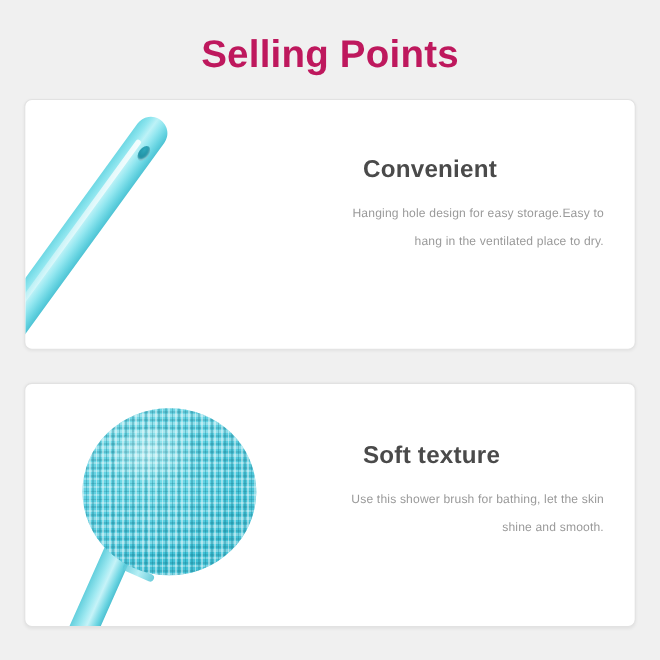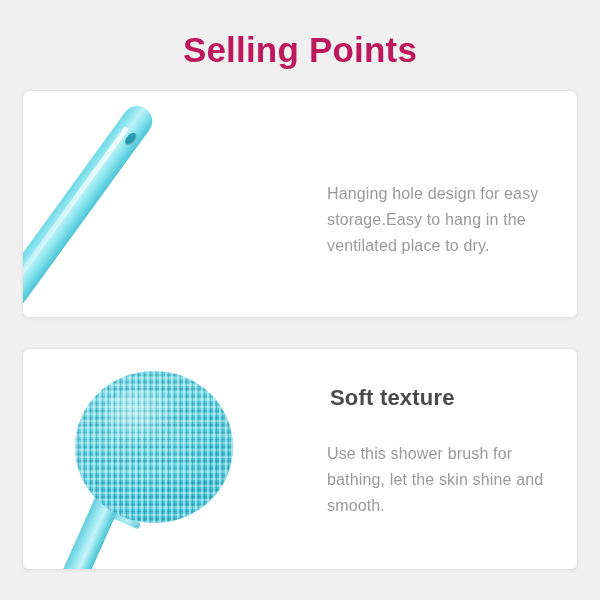--- a/index.html
+++ b/index.html
@@ -65,30 +65,31 @@
     position: absolute;
     left: 22px;
     font-size: 22px;
     font-weight: bold;
     color: #4a4a4a;
     letter-spacing: 0.2px;
     white-space: nowrap;
   }
   .feature-body {
     position: absolute;
-    left: 19px;
-    font-size: 16px;
+    left: 6px;
+    font-size: 11px;
     color: #9a9a9a;
     line-height: 26px;
     width: 235px;
     letter-spacing: 0.15px;
+    text-align: right;
   }
   .card-1 .feature-title { top: 50px; }
   .card-1 .feature-body  { top: 90px; }
-  .card-2 .feature-title { top: 36px; }
+  .card-2 .feature-title { top: 52px; }
   .card-2 .feature-body  { top: 92px; }
 
   
   .handle-wrap {
     position: absolute;
     left: 0; top: 0;
     width: 290px; height: 100%;
   }
   .handle-rod {
     position: absolute;
@@ -225,20 +226,21 @@
     <div class="card-media">
       <div class="handle-wrap">
         <div class="handle-rod">
           <div class="handle-gloss"></div>
           <div class="handle-hole"></div>
         </div>
       </div>
     </div>
 
     <div class="card-text">
+      <div class="feature-title">Convenient</div>
       <div class="feature-body">Hanging hole design for easy storage.Easy to hang in the ventilated place to dry.</div>
     </div>
 
   </div>
 
   <div class="card card-2">
 
     <div class="card-media">
       <div class="brush-wrap">
         <div class="brush-handle"></div>

